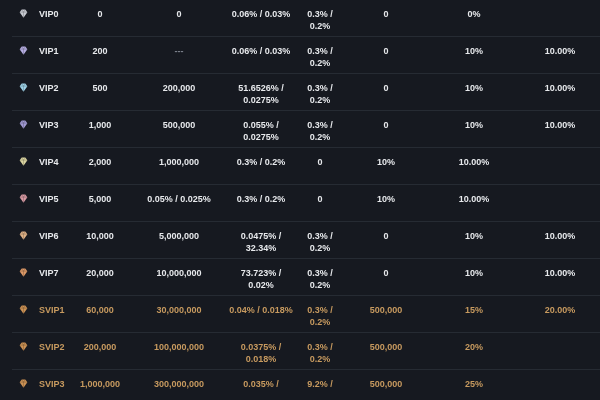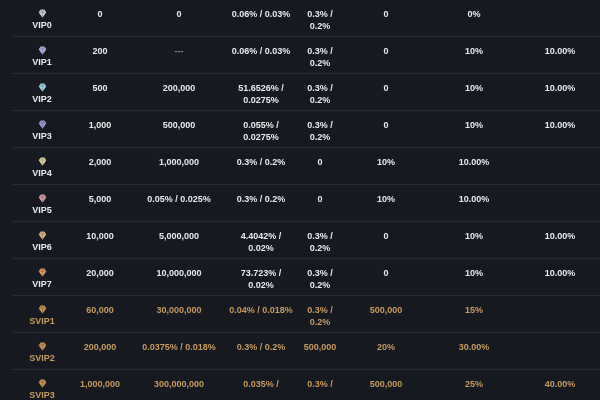--- a/index.html
+++ b/index.html
@@ -35,26 +35,25 @@
     color: var(--text-primary, #e7e9ec);
     text-align: center;
     padding: 0 2px;
     box-sizing: border-box;
     word-spacing: 0;
   }
   .row.svip .cell { color: var(--text-gold, #c79a5f); }
   .cell.muted { color: var(--text-muted, #7d828c); }
   .level-cell {
     display: flex;
-    align-items: center;
-    gap: 0;
+    align-items: flex-start;
+    gap: 10px;
     text-align: left;
     padding-left: 6px;
     white-space: nowrap;
-    flex-direction: column;
   }
   .gem {
     display: inline-flex;
     width: 11px;
     height: 11px;
     flex: 0 0 auto;
   }
   .gem svg { width: 11px; height: 11px; display: block; }
   .level-label {
     font-size: 9px;
@@ -181,21 +180,21 @@
       <span class="gem" style="color: rgb(223, 178, 135);">
         <svg viewBox="0 0 24 24" fill="currentColor" xmlns="http://www.w3.org/2000/svg">
           <path d="M3.5 9 L8 3.5 H16 L20.5 9 L12 21 Z"></path>
           <path d="M3.5 9 H20.5 M8 3.5 L12 9 L16 3.5 M12 9 V21" fill="none" stroke="rgba(0,0,0,0.35)" stroke-width="1.2"></path>
         </svg>
       </span>
       <span class="level-label">VIP6</span>
     </div>
     <div class="cell val-cell">10,000</div>
     <div class="cell val-cell">5,000,000</div>
-    <div class="cell val-cell">4.4042% / 0.02%</div>
+    <div class="cell val-cell">0.0475% / 32.34%</div>
     <div class="cell val-cell">0.3% / 0.2%</div>
     <div class="cell val-cell">0</div>
     <div class="cell val-cell">10%</div>
     <div class="cell val-cell">10.00%</div>
   </div>
 
   <div class="row">
     <div class="cell level-cell">
       <span class="gem" style="color: rgb(221, 154, 104);">
         <svg viewBox="0 0 24 24" fill="currentColor" xmlns="http://www.w3.org/2000/svg">
@@ -223,51 +222,51 @@
         </svg>
       </span>
       <span class="level-label">SVIP1</span>
     </div>
     <div class="cell val-cell">60,000</div>
     <div class="cell val-cell">30,000,000</div>
     <div class="cell val-cell">0.04% / 0.018%</div>
     <div class="cell val-cell">0.3% / 0.2%</div>
     <div class="cell val-cell">500,000</div>
     <div class="cell val-cell">15%</div>
+    <div class="cell val-cell">20.00%</div>
   </div>
 
   <div class="row svip">
     <div class="cell level-cell">
       <span class="gem" style="color: rgb(205, 147, 85);">
         <svg viewBox="0 0 24 24" fill="currentColor" xmlns="http://www.w3.org/2000/svg">
           <path d="M3.5 9 L8 3.5 H16 L20.5 9 L12 21 Z"></path>
           <path d="M3.5 9 H20.5 M8 3.5 L12 9 L16 3.5 M12 9 V21" fill="none" stroke="rgba(0,0,0,0.35)" stroke-width="1.2"></path>
         </svg>
       </span>
       <span class="level-label">SVIP2</span>
     </div>
     <div class="cell val-cell">200,000</div>
+    <div class="cell val-cell">100,000,000</div>
     <div class="cell val-cell">0.0375% / 0.018%</div>
     <div class="cell val-cell">0.3% / 0.2%</div>
     <div class="cell val-cell">500,000</div>
     <div class="cell val-cell">20%</div>
-    <div class="cell val-cell">30.00%</div>
   </div>
 
   <div class="row svip">
     <div class="cell level-cell">
       <span class="gem" style="color: rgb(205, 147, 85);">
         <svg viewBox="0 0 24 24" fill="currentColor" xmlns="http://www.w3.org/2000/svg">
           <path d="M3.5 9 L8 3.5 H16 L20.5 9 L12 21 Z"></path>
           <path d="M3.5 9 H20.5 M8 3.5 L12 9 L16 3.5 M12 9 V21" fill="none" stroke="rgba(0,0,0,0.35)" stroke-width="1.2"></path>
         </svg>
       </span>
       <span class="level-label">SVIP3</span>
     </div>
     <div class="cell val-cell">1,000,000</div>
     <div class="cell val-cell">300,000,000</div>
     <div class="cell val-cell">0.035% /</div>
-    <div class="cell val-cell">0.3% /</div>
+    <div class="cell val-cell">9.2% /</div>
     <div class="cell val-cell">500,000</div>
     <div class="cell val-cell">25%</div>
-    <div class="cell val-cell">40.00%</div>
   </div>
 </div>
 
 </body></html>

